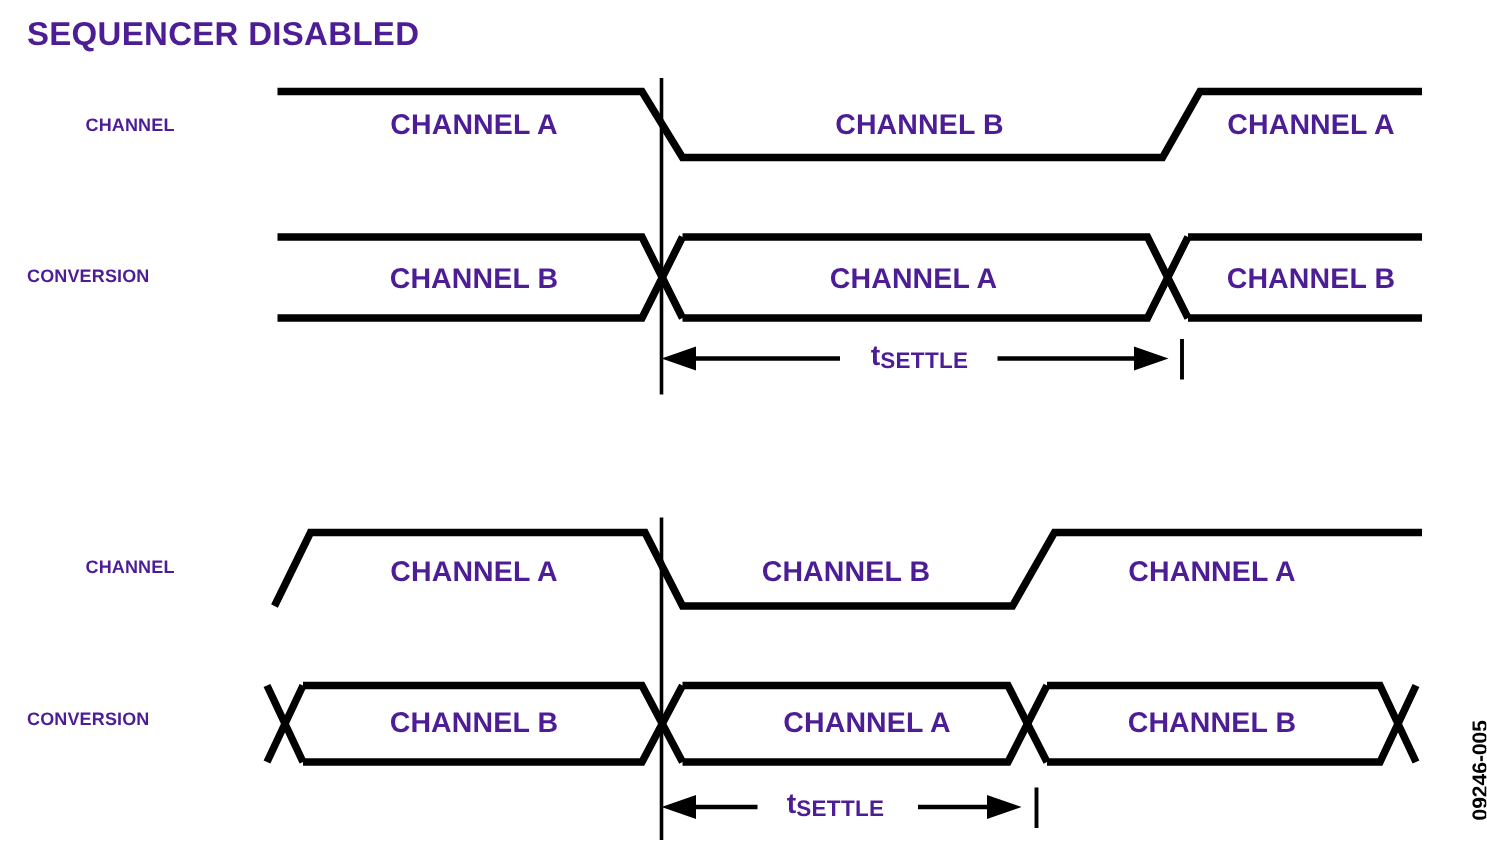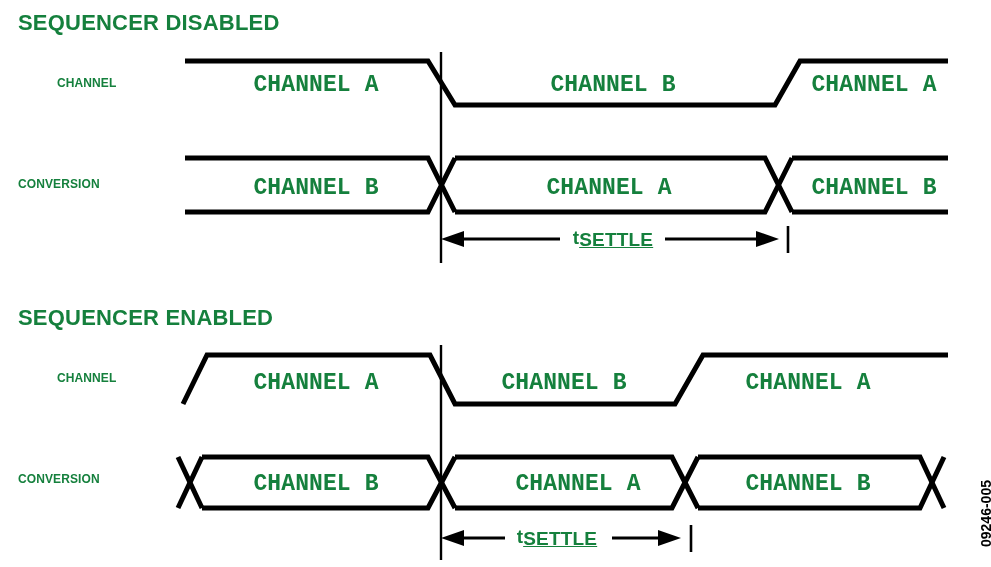--- a/index.html
+++ b/index.html
@@ -21,51 +21,49 @@
   }
   #wave-svg {
     position: absolute;
     left: 0;
     top: 0;
     width: 991px;
     height: 567px;
   }
   .txt {
     position: absolute;
-    color: #15803d;
+    color: #4c1d95;
     white-space: nowrap;
     font-family: "Liberation Sans", sans-serif;
     font-weight: bold;
     line-height: 1;
   }
   .section-title {
     font-size: 22px;
     letter-spacing: 0.2px;
   }
   .row-label {
     font-size: 12px;
     letter-spacing: 0.1px;
   }
   .wave-label {
-    font-size: 23px;
+    font-size: 19px;
     letter-spacing: 0.1px;
-    font-family: Liberation Mono, monospace;
   }
   .tsettle {
     font-size: 19px;
     letter-spacing: 0px;
   }
   .tsettle sub {
-    font-size: 19px;
+    font-size: 15px;
     font-weight: bold;
     vertical-align: baseline;
     position: relative;
     bottom: -2px;
     letter-spacing: 0.2px;
-    text-decoration: underline;
   }
   .doc-id {
     position: absolute;
     font-family: "Liberation Sans", sans-serif;
     font-weight: bold;
     font-size: 14px;
     color: #000000;
     white-space: nowrap;
     transform-origin: left top;
     transform: rotate(-90deg);
@@ -139,21 +137,20 @@
   <div class="txt wave-label centered" style="left:874px; top:74px;">CHANNEL A</div>
 
   <div class="txt wave-label centered" style="left:316px; top:177px;">CHANNEL B</div>
 
   <div class="txt wave-label centered" style="left:609px; top:177px;">CHANNEL A</div>
 
   <div class="txt wave-label centered" style="left:874px; top:177px;">CHANNEL B</div>
 
   <div class="txt tsettle centered" style="left:613px; top:228px;"><span>t</span><sub>SETTLE</sub></div>
 
-  <div class="txt section-title" style="left:18px; top:307px;">SEQUENCER ENABLED</div>
 
   <div class="txt row-label" style="left:57px; top:372px;">CHANNEL</div>
 
   <div class="txt row-label" style="left:18px; top:473px;">CONVERSION</div>
 
   <div class="txt wave-label centered" style="left:316px; top:372px;">CHANNEL A</div>
 
   <div class="txt wave-label centered" style="left:564px; top:372px;">CHANNEL B</div>
 
   <div class="txt wave-label centered" style="left:808px; top:372px;">CHANNEL A</div>

